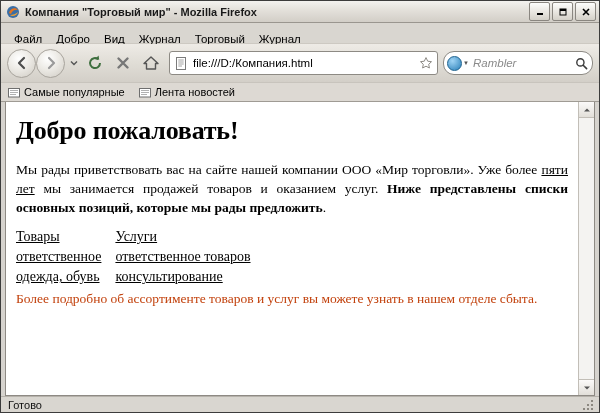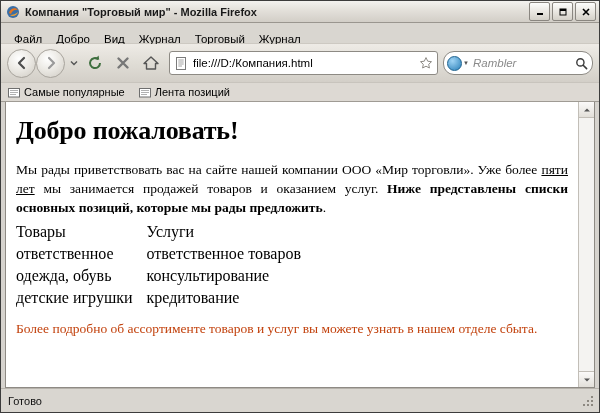--- a/index.html
+++ b/index.html
@@ -214,31 +214,32 @@
     font-size: 26px;
     font-weight: bold;
     margin: 8px 0 14px 0;
     color: #000;
     letter-spacing: -0.2px;
   }
   p.intro {
     font-family: "Liberation Serif", serif;
     font-size: 13.5px;
     line-height: 1.42;
-    margin: 0 0 4px 0;
+    margin: 0 0 10px 0;
     color: #000;
     text-align: justify;
   }
   p.intro .u { text-decoration: underline; }
   p.intro .b { font-weight: bold; }
   table.goods {
     border-collapse: collapse;
     font-family: "Liberation Serif", serif;
-    font-size: 16px;
-    margin: 0 0 12px 0;
+    font-size: 14px;
+    margin: 0 0 4px 0;
+    text-decoration: underline;
   }
   table.goods td {
     padding: 2px 14px 2px 0;
     vertical-align: top;
     white-space: nowrap;
     color: #000;
   }
   p.outro {
     font-family: "Liberation Serif", serif;
     font-size: 13.5px;
@@ -258,21 +259,21 @@
     height: 15px;
     background: linear-gradient(180deg,#fbfaf9,#e2dfd9);
     border-bottom: 1px solid #c2beb7;
     display:flex;align-items:center;justify-content:center;
     color:#555; font-size:7px;
   }
   .vscroll .arrow.bottom { border-bottom:none;border-top:1px solid #c2beb7; }
   .vscroll .track { flex:1; background:#f4f3f1; }
   
   .statusbar {
-    height: 24px;
+    height: 16px;
     background: #d9d6d0;
     border-top: 1px solid #b6b2ab;
     display: flex;
     align-items: center;
     padding: 0 4px 0 7px;
     box-sizing: border-box;
     flex: none;
     justify-content: space-between;
   }
   .status-text { font-size: 11px; color: #111; }
@@ -397,21 +398,21 @@
       </span>
       <span>Самые популярные</span>
     </span>
     <span class="bm">
       <span class="bm-ico">
         <svg width="12" height="11" viewBox="0 0 12 11">
           <rect x="0.5" y="1.5" width="11" height="8.5" fill="#fff" stroke="#6f6f6f"></rect>
           <path d="M2 3.5 H10 M2 5.5 H10 M2 7.5 H8" stroke="#9d9d9d" stroke-width="0.8"></path>
         </svg>
       </span>
-      <span>Лента позиций</span>
+      <span>Лента новостей</span>
     </span>
   </div>
 
   <div class="content-wrap">
     <div class="page">
       <h1 class="page-title">Добро пожаловать!</h1>
 
       <p class="intro"><span>Мы рады приветствовать вас на сайте нашей компании ООО «Мир торговли». Уже более </span><span class="u">пяти лет</span><span> мы занимается продажей товаров и оказанием услуг. </span><span class="b">Ниже представлены списки основных позиций, которые мы рады предложить</span><span>.</span></p>
 
       <table class="goods">
@@ -421,24 +422,20 @@
           <td>Услуги</td>
         </tr>
         <tr>
           <td>ответственное</td>
           <td>ответственное товаров</td>
         </tr>
         <tr>
           <td>одежда, обувь</td>
           <td>консультирование</td>
         </tr>
-        <tr>
-          <td>детские игрушки</td>
-          <td>кредитование</td>
-        </tr>
       </tbody>
         </table>
 
       <p class="outro">Более подробно об ассортименте товаров и услуг вы можете узнать в нашем отделе сбыта.</p>
     </div>
 
     <div class="vscroll">
       <div class="arrow">
         <svg width="8" height="8" viewBox="0 0 8 8">
             <path d="M1 5.5 L4 2.5 L7 5.5" fill="#555"></path>

